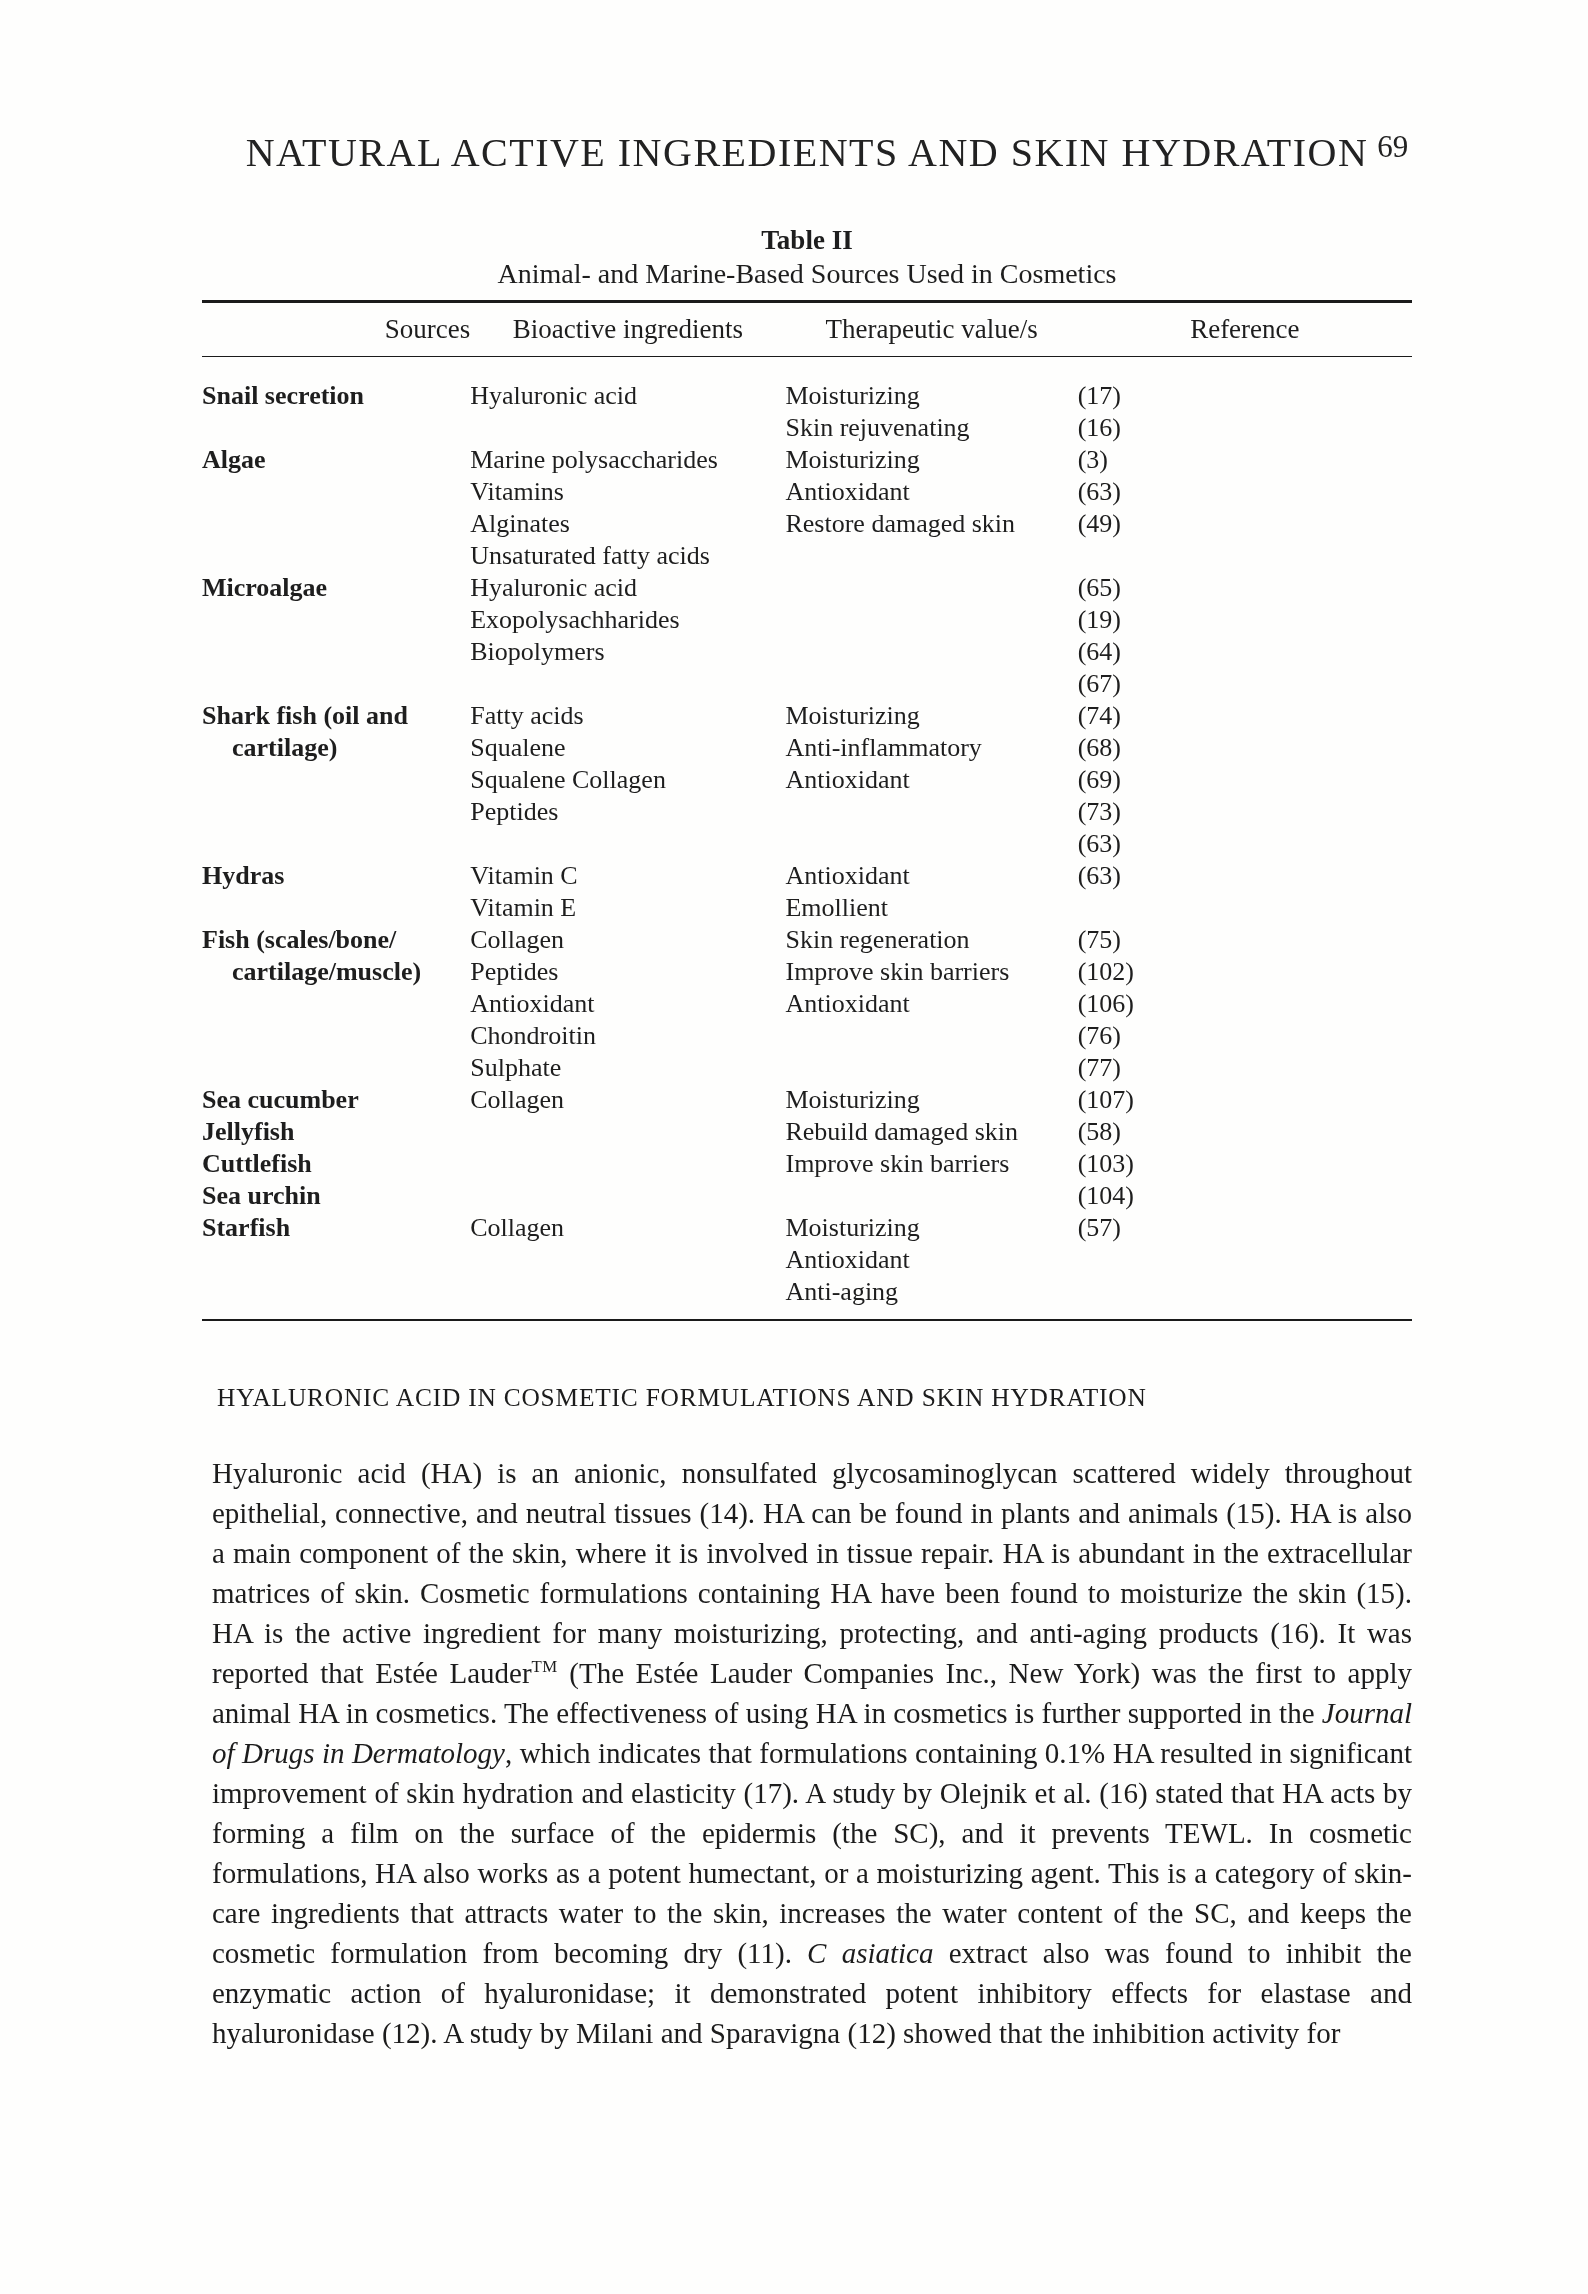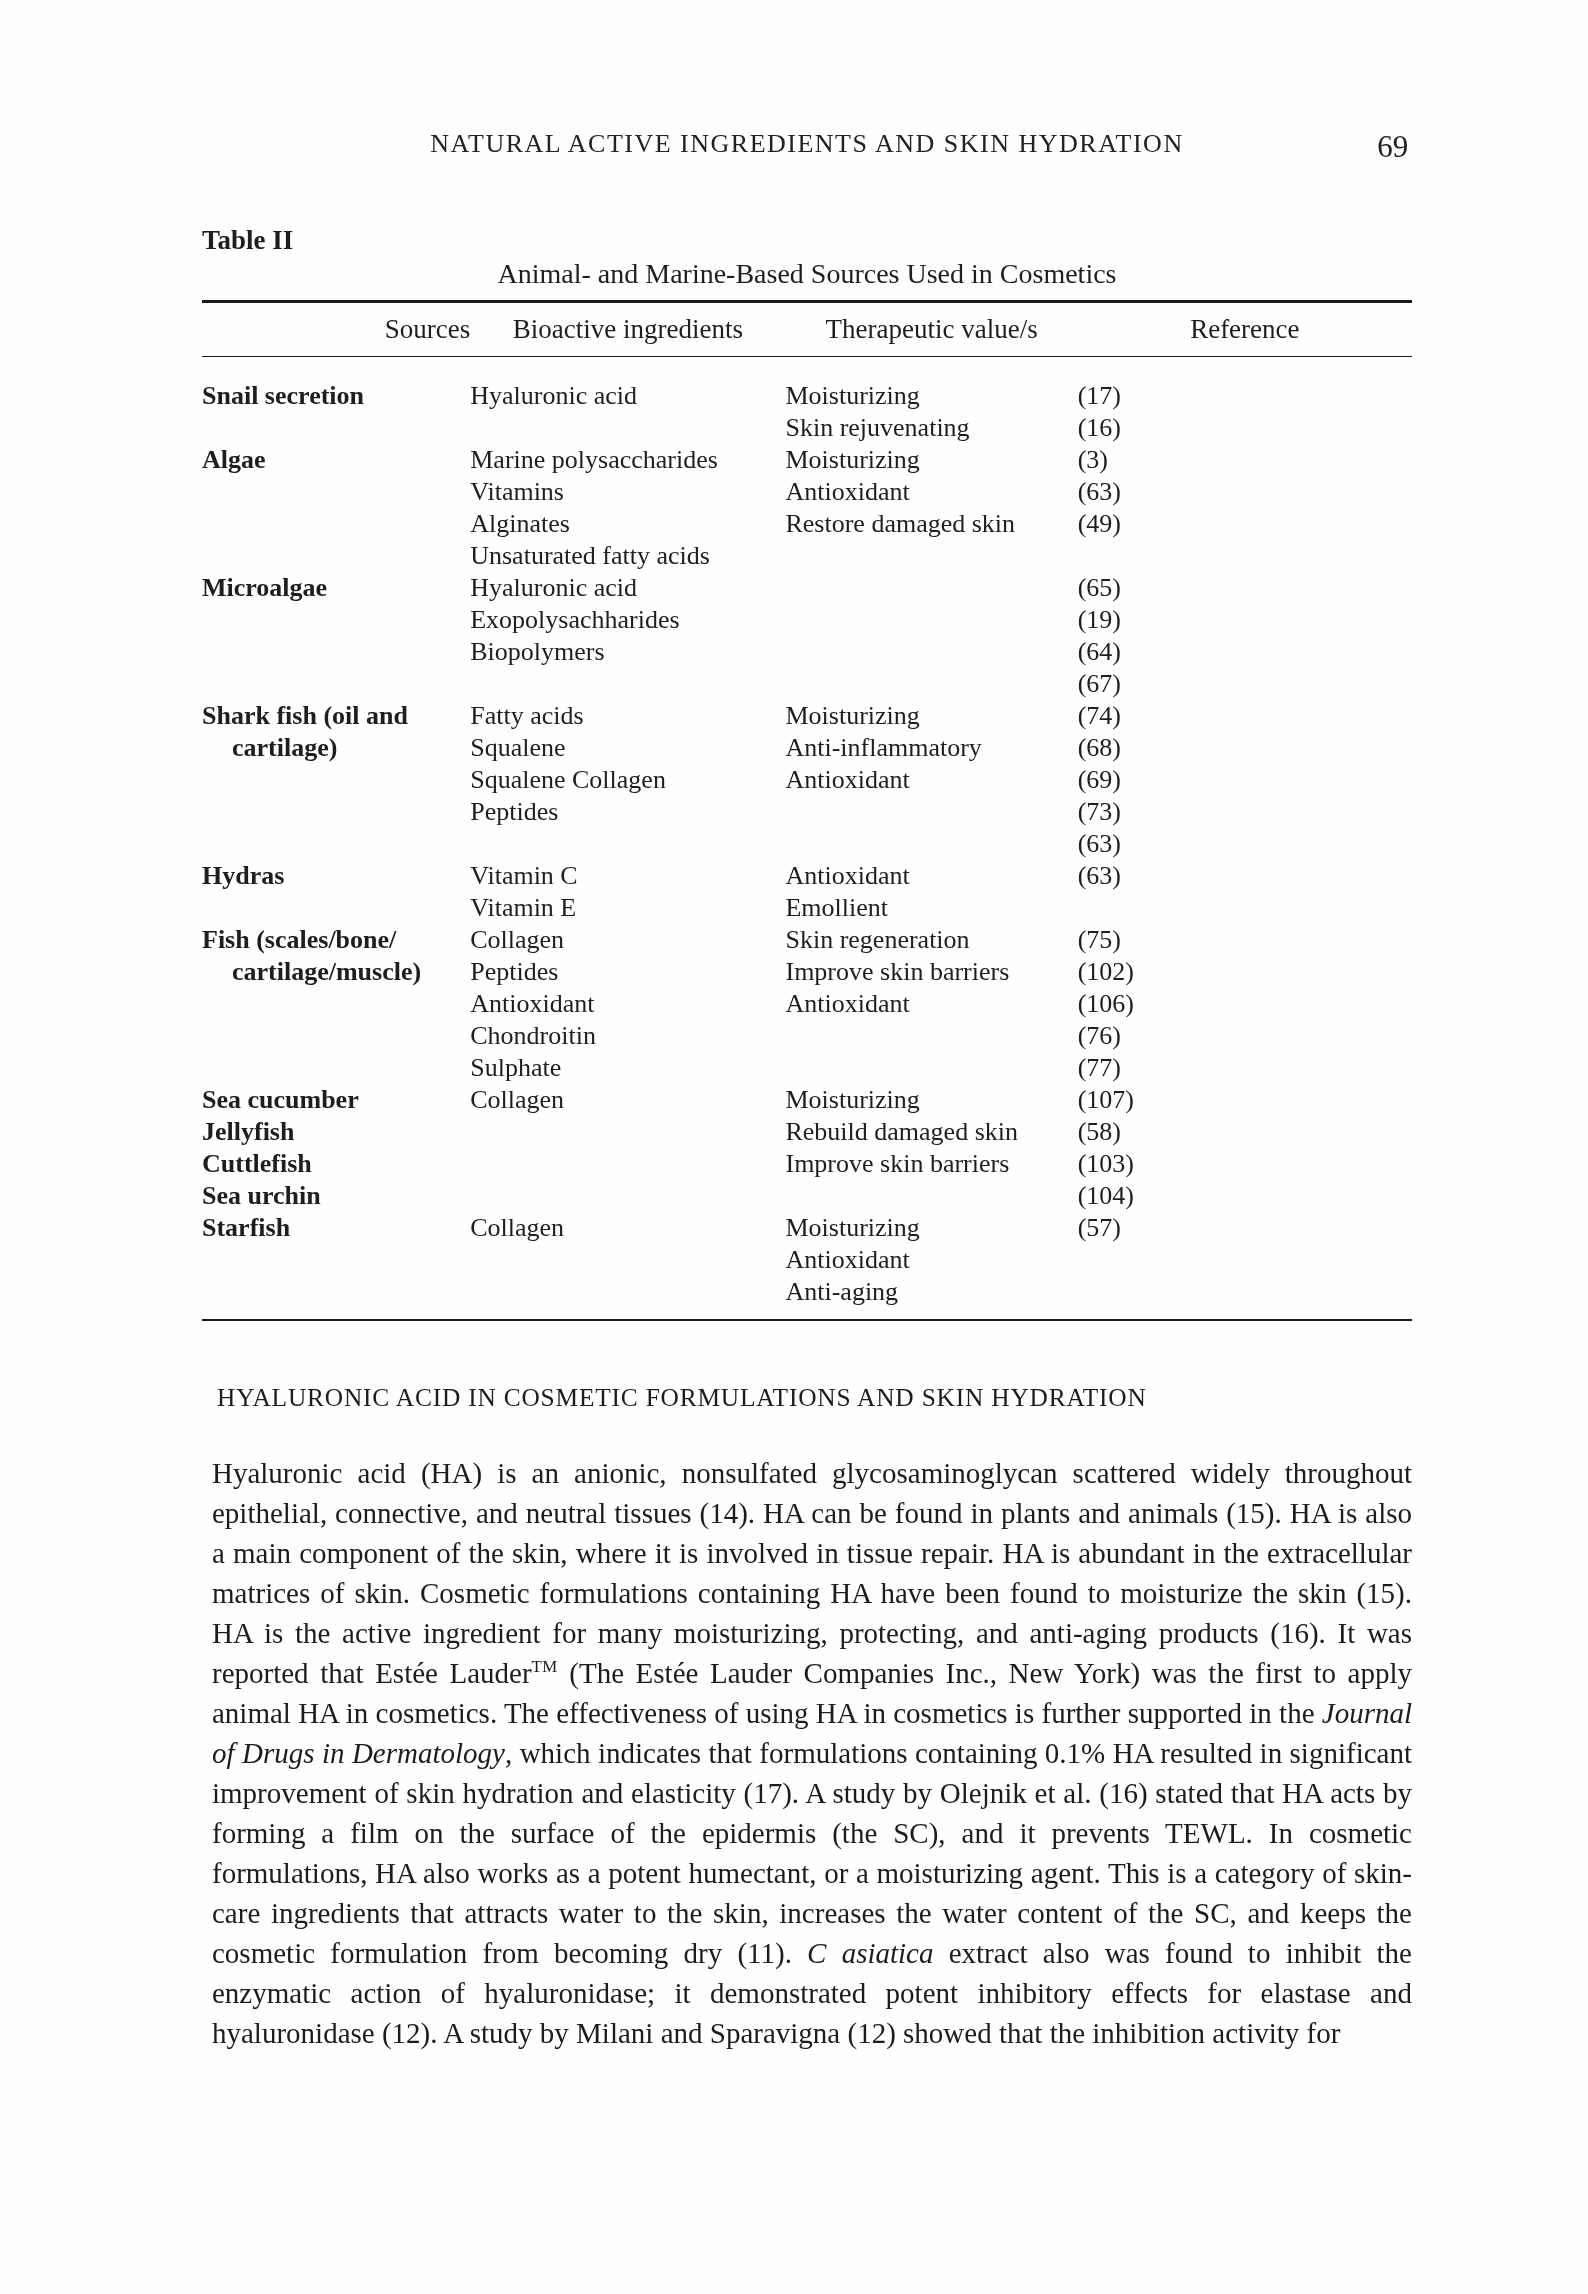--- a/index.html
+++ b/index.html
@@ -5,27 +5,27 @@
   html,body { margin:0; padding:0; background:#ffffff; }
   .page {
     position:relative; width:1589px; height:2295px; background:#fefefd;
     font-family:"Liberation Serif","DejaVu Serif",serif; color:#1e1e1e;
     overflow:hidden;
   }
   
   .running-head { position:absolute; top:129px; left:202px; width:1210px; height:38px; }
   .rh-title {
     position:absolute; left:50%; transform:translateX(-50%); top:0;
-    font-size:26px; letter-spacing:1.5px; white-space:nowrap; color:#222;
+    font-size:40px; letter-spacing:1.5px; white-space:nowrap; color:#222;
   }
   .rh-folio { position:absolute; right:3.8px; top:0; font-size:31px; color:#222; }
 
   
   .table-block { position:absolute; top:224px; left:202px; width:1210px; }
-  .tbl-title    { text-align:left; font-size:27px; font-weight:bold; line-height:32px; }
+  .tbl-title    { text-align:center; font-size:27px; font-weight:bold; line-height:32px; }
   .tbl-subtitle { text-align:center; font-size:28px; line-height:32px; margin-top:1.9px; }
   table.data {
     width:100%; border-collapse:collapse; table-layout:fixed; margin-top:10.4px;
     border-top:3.8px solid #1b1b1b; border-bottom:2.8px solid #1b1b1b;
   }
   col.c1 { width:268px; } col.c2 { width:315px; } col.c3 { width:292px; } col.c4 { width:334px; }
   thead th {
     font-weight:normal; font-size:27px; line-height:32px;
     padding:9.4px 0 11.3px; border-bottom:1.9px solid #1b1b1b; text-align:center;
   }

